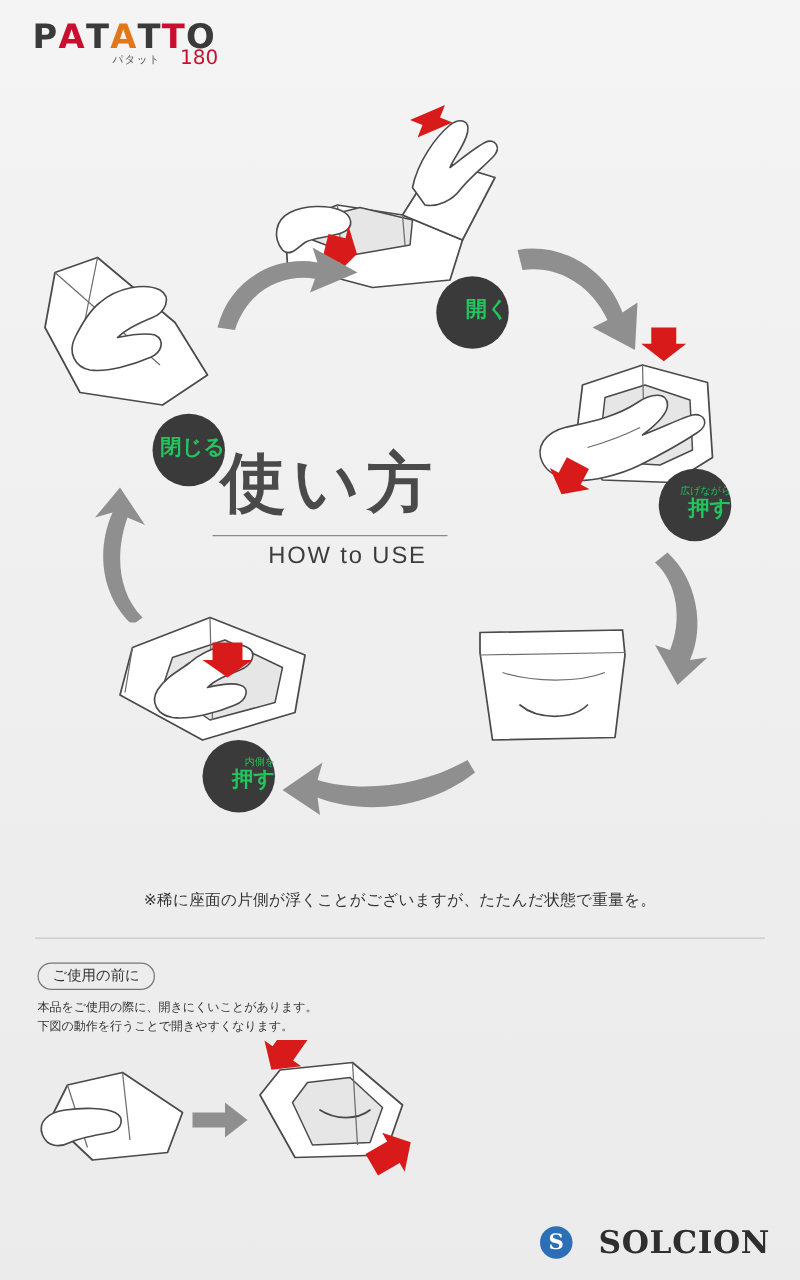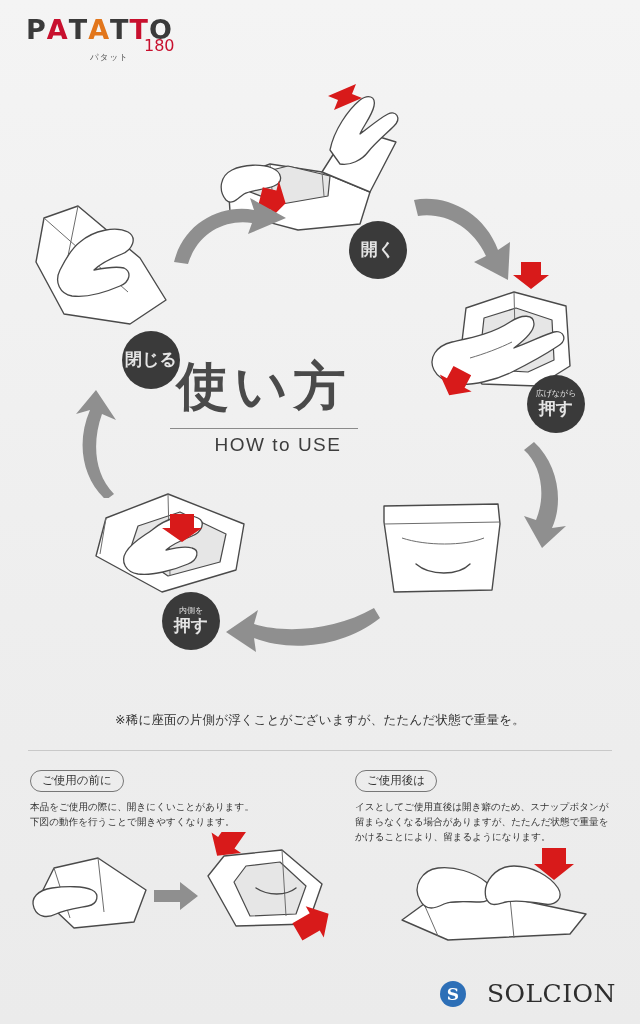--- a/index.html
+++ b/index.html
@@ -20,21 +20,21 @@
     position: absolute; left: 26px; top: 16px;
     width: 180px; height: 44px;
   }
   #brand .word {
     font-family: "DejaVu Sans", sans-serif;
     font-weight: bold; font-size: 27px; letter-spacing: 1px;
     line-height: 1;
   }
   #brand .word span { display: inline-block; }
   #brand .sub {
-    position: absolute; left: 64px; top: 36px;
+    position: absolute; left: 64px; top: 26px;
     font-size: 8.5px; color: #555; letter-spacing: 1px;
   }
   #brand .num {
     position: absolute; left: 118px; top: 20px;
     font-family: "DejaVu Sans", sans-serif;
     font-weight: normal; font-size: 16px; color: #c8102e;
   }
 
   
   #center-title {
@@ -52,24 +52,24 @@
   }
   #center-title .en {
     font-size: 19px; color: #3d3d3d; letter-spacing: 1.5px;
     font-family: "Liberation Sans", sans-serif;
     padding-left: 28px;
   }
 
   
   .badge {
     position: absolute;
-    background: #3a3a3a; color: #e5e5e5; border-radius: 50%;
+    background: #3a3a3a; color: #22c55e; border-radius: 50%;
     display: flex; flex-direction: column;
-    align-items: center; justify-content: center;
-    font-family: Liberation Sans, sans-serif;
+    align-items: flex-end; justify-content: center;
+    font-family: Liberation Mono, monospace;
     text-align: center;
   }
   .badge .main { font-size: 17px; font-weight: bold; line-height: 1.05; }
   .badge .small { font-size: 8px; line-height: 1.1; margin-bottom: 1px; }
 
   #badge-open   { left: 349px; top: 221px; width: 58px; height: 58px; }
   #badge-push   { left: 527px; top: 375px; width: 58px; height: 58px; }
   #badge-done   { left: 459px; top: 595px; width: 58px; height: 58px; }
   #badge-inner  { left: 162px; top: 592px; width: 58px; height: 58px; }
   #badge-close  { left: 122px; top: 331px; width: 58px; height: 58px; }
@@ -104,21 +104,21 @@
   }
   .col-body {
     margin-top: 8px;
     font-family: "DejaVu Sans", sans-serif;
     font-size: 9.6px; color: #333; line-height: 1.55;
   }
 
   
   #footer {
     position: absolute; right: 24px; bottom: 16px;
-    display: flex; align-items: center; gap: 21px;
+    display: flex; align-items: center; gap: 21px; font-weight: bold;
   }
   #footer .mark {
     width: 26px; height: 26px; border-radius: 50%;
     background: #2d6fb7; position: relative;
   }
   #footer .mark:after {
     content: "S"; position: absolute; inset: 0;
     display: flex; align-items: center; justify-content: center;
     color: #fff; font-weight: bold; font-size: 17px;
     font-family: "DejaVu Serif", serif;
@@ -292,39 +292,19 @@
         <path class="paper-shade" d="M204 50 L216 34 L250 30 L276 54 L266 82 L220 84 Z"></path>
         <path class="ink-thin" d="M252 18 L256 84"></path>
         <path class="ink" d="M226 56 C238 64 256 64 266 56"></path>
 
         <path class="red" d="M176 2 L196 2 L196 -6 L212 12 L196 30 L196 22 L176 22 Z" transform="rotate(125 194 14) translate(-6 2)"></path>
         <path class="red" d="M268 86 L288 86 L288 78 L304 96 L288 114 L288 106 L268 106 Z" transform="rotate(-30 286 96) translate(0 -6)"></path>
       </svg>
     </div>
   </div>
 
-  <div class="col" id="col-right">
-    <div class="col-head">ご使用後は</div>
-    <div class="col-body">
-      <div>イスとしてご使用直後は開き癖のため、スナップボタンが</div>
-      <div>留まらなくなる場合がありますが、たたんだ状態で重量を</div>
-      <div>かけることにより、留まるようになります。</div>
-    </div>
-    <div class="illus" style="left:35px; top:72px;">
-      <svg width="210" height="105" viewBox="0 0 210 105">
-        <path class="paper" d="M12 78 L34 62 L120 56 L196 72 L180 92 L58 98 Z"></path>
-        <path class="ink-thin" d="M34 62 L48 94"></path>
-        <path class="ink-thin" d="M120 56 L124 96"></path>
-
-        <path class="hand" d="M30 58 C22 44 32 28 48 26 C64 24 84 30 96 40 C106 48 102 60 90 60 C78 60 62 58 54 62 C46 66 36 70 30 58 Z"></path>
-        <path class="hand" d="M96 56 C92 40 106 24 124 24 C142 24 160 34 168 46 C174 56 166 64 154 62 C142 60 126 58 116 60 C108 62 100 66 96 56 Z"></path>
-
-        <path class="red" d="M150 0 L166 0 L166 -8 L182 12 L166 32 L166 24 L150 24 Z" transform="rotate(90 166 12) translate(10 2)"></path>
-      </svg>
-    </div>
-  </div>
 
   <div id="footer">
     <div class="mark"></div>
     <div class="name">SOLCION</div>
   </div>
 
 </div>
 
 </body></html>

